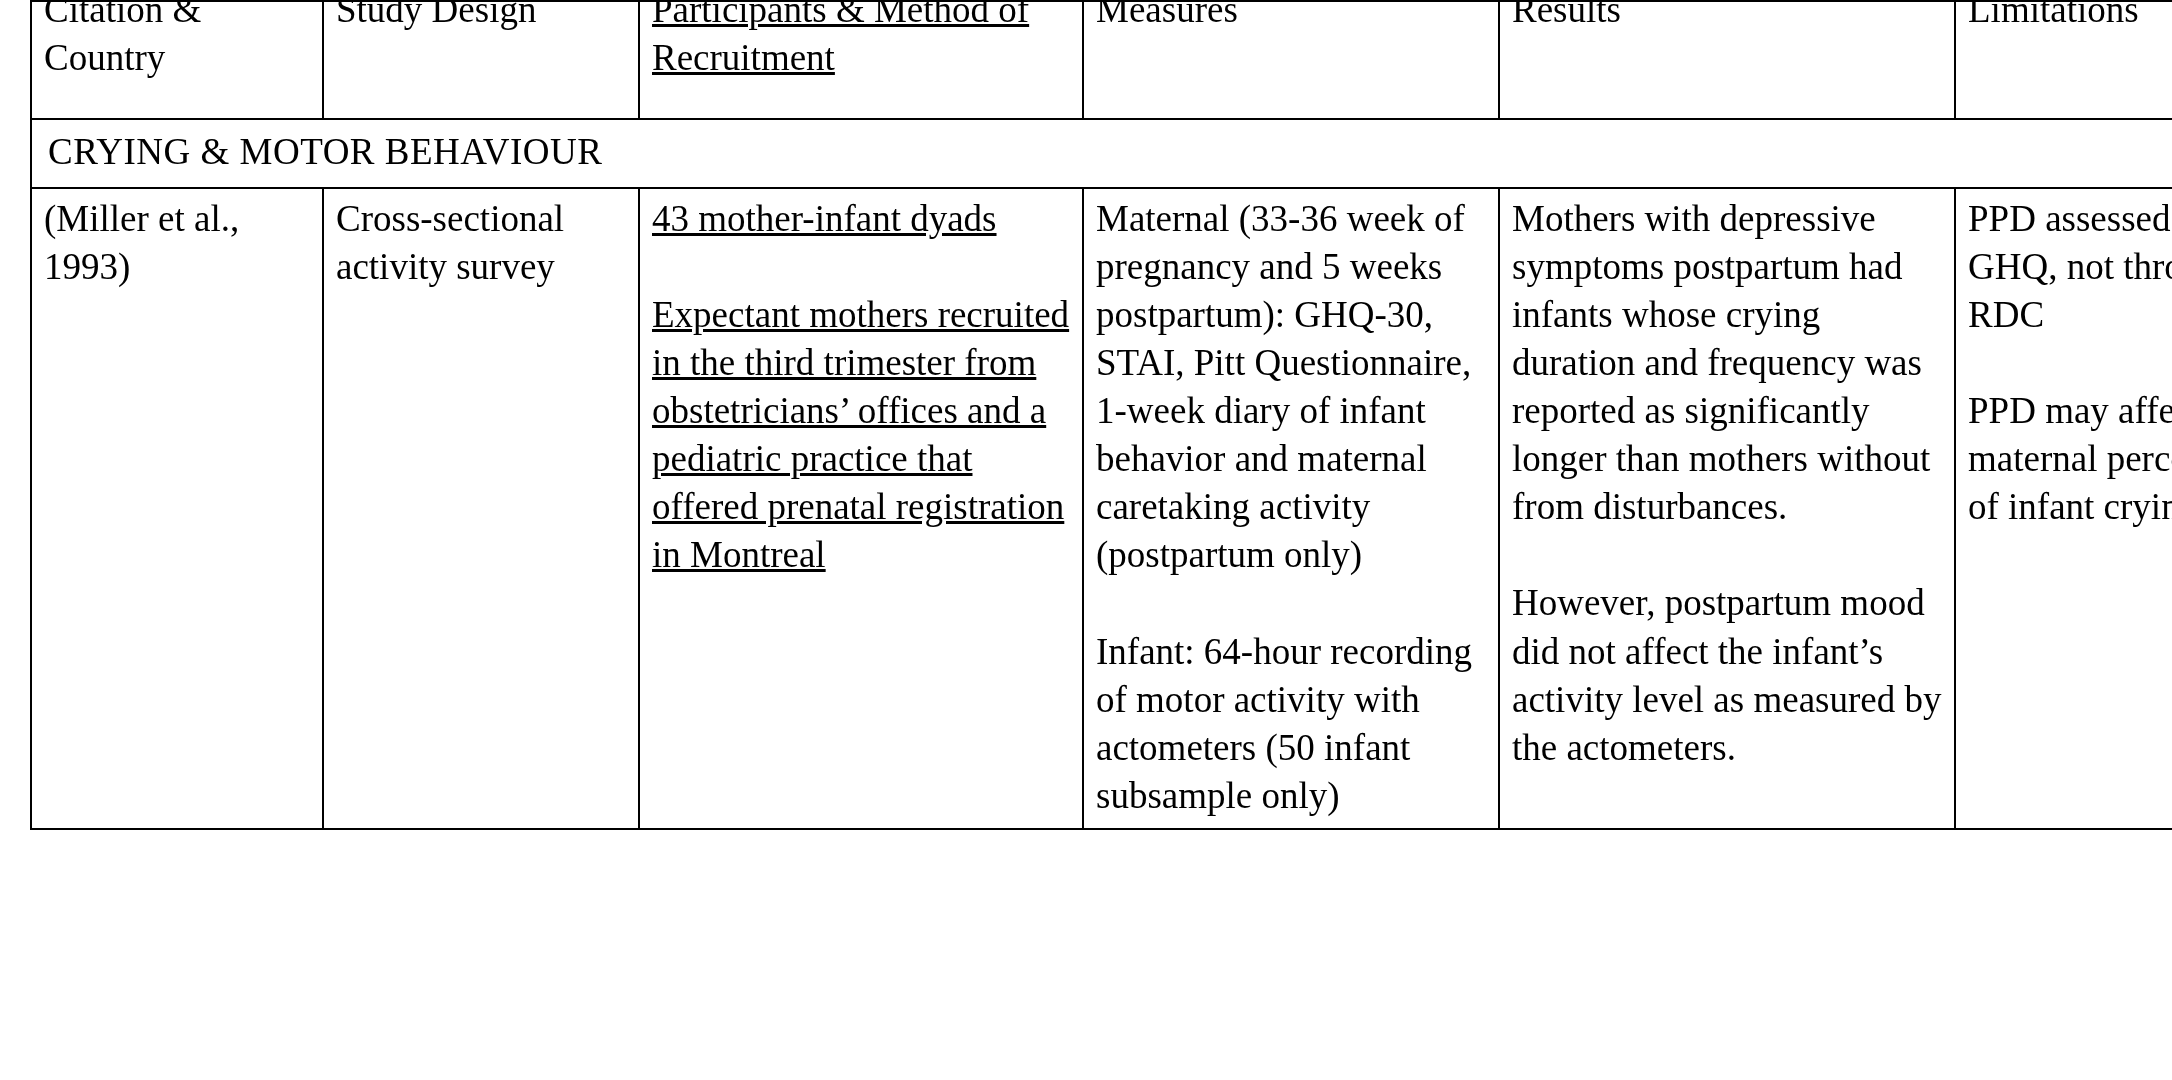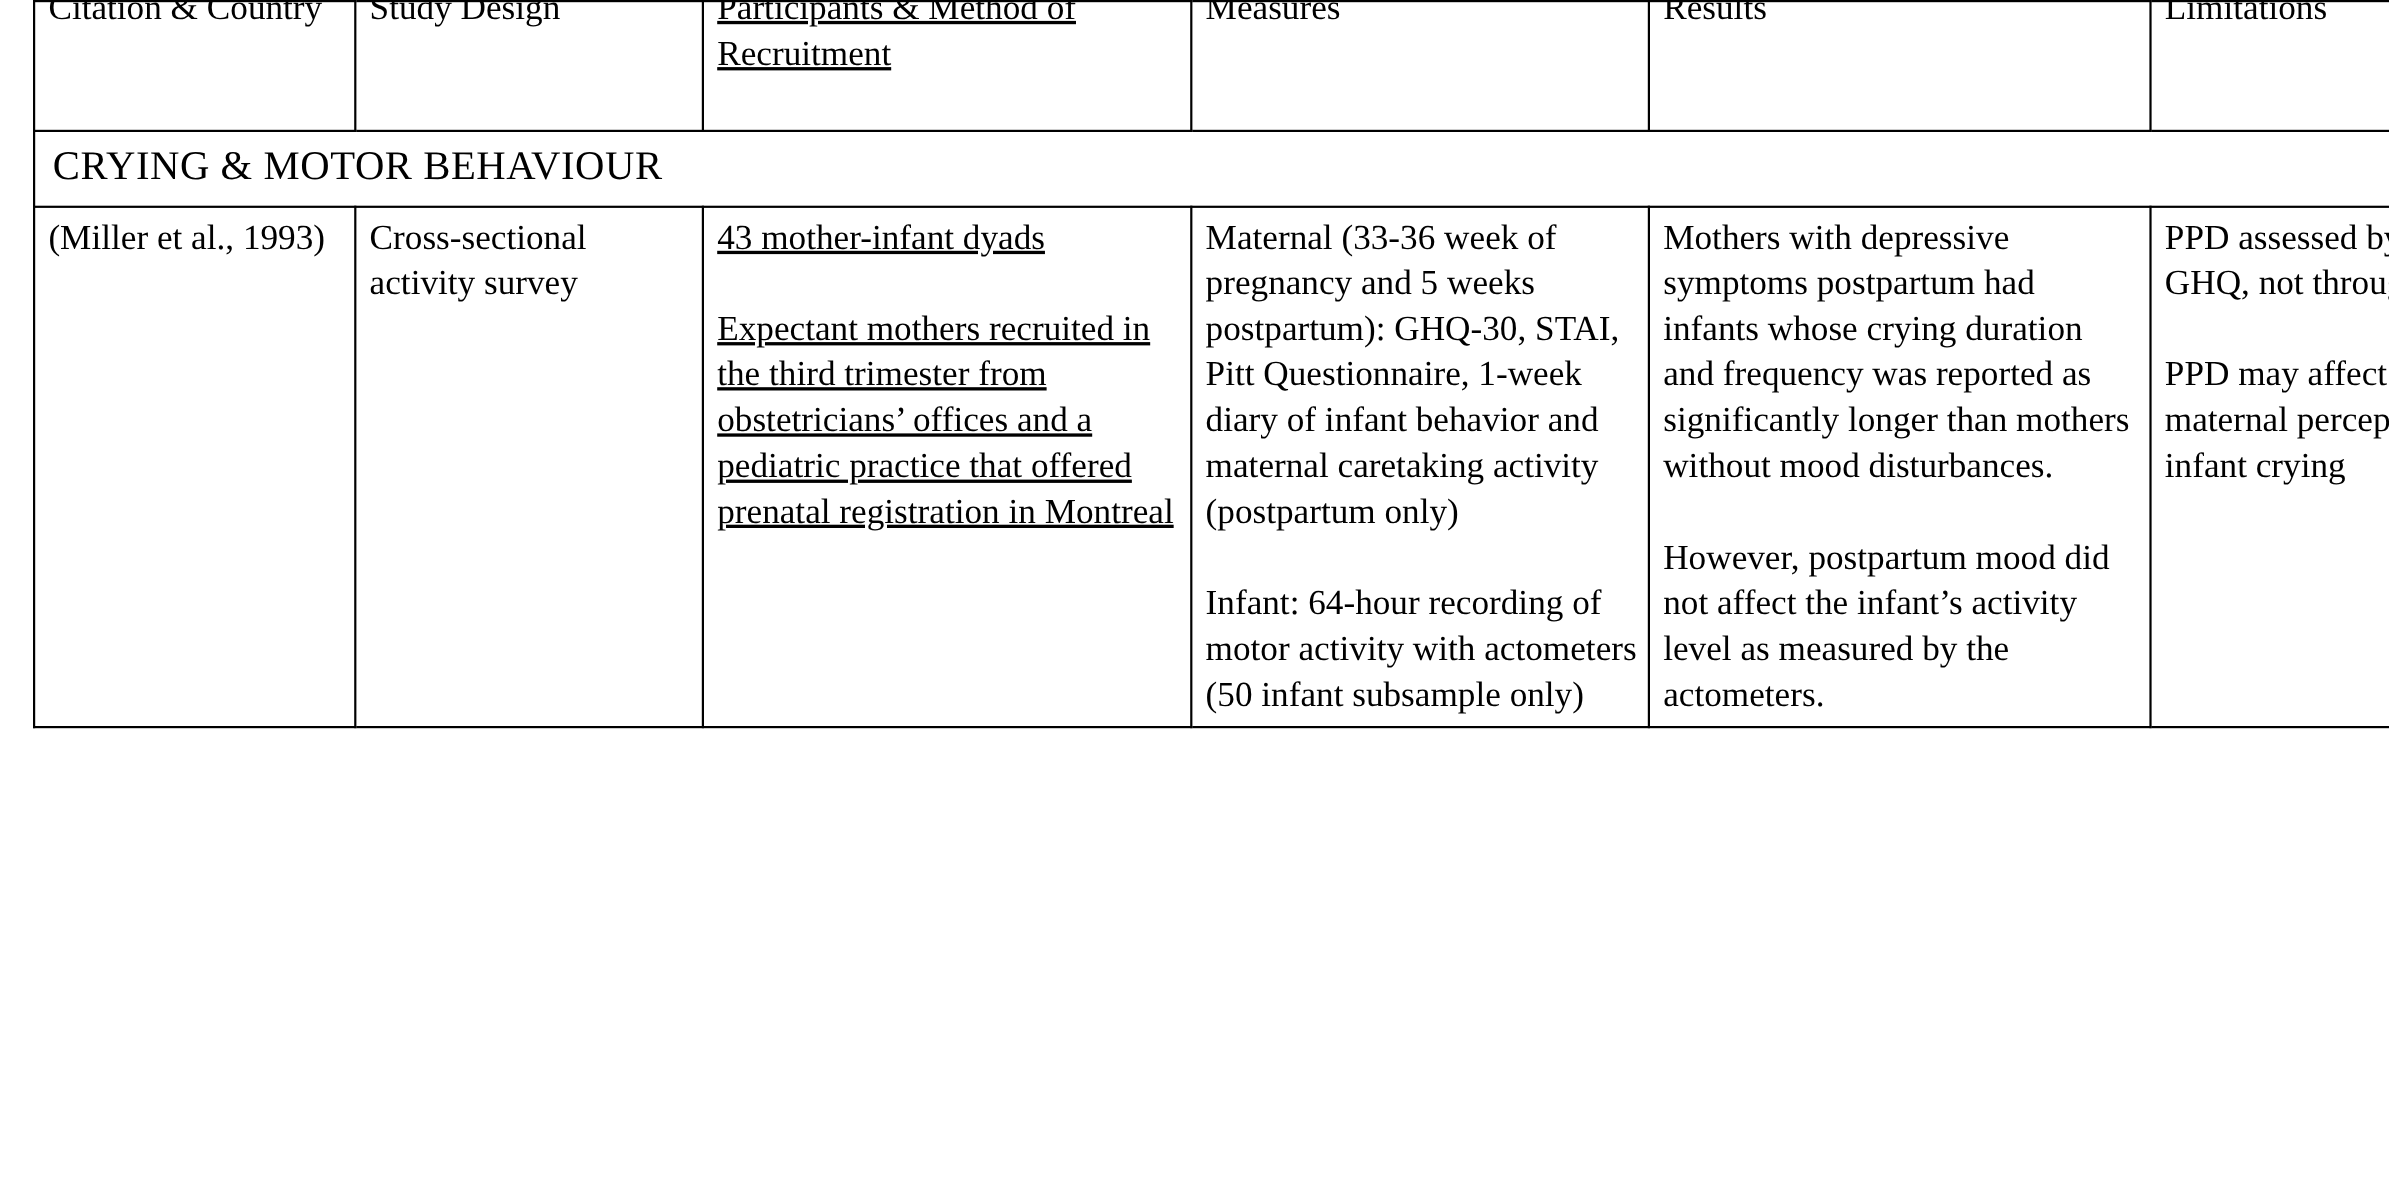--- a/index.html
+++ b/index.html
@@ -25,21 +25,21 @@
     border-collapse: collapse;
     table-layout: fixed;
     width: 2112px;
     margin: 0;
   }
   table.study-table td,
   table.study-table th {
     border: 2px solid #000000;
     vertical-align: top;
     padding: 6px 10px 8px 12px;
-    font-size: 32px;
+    font-size: 37px;
     line-height: 1.30;
     font-weight: normal;
     text-align: left;
   }
   thead th {
     font-weight: bold;
     text-align: center;
     font-size: 32px;
     line-height: 1.28;
     padding-top: 0px;
@@ -118,21 +118,21 @@
         </td>
         <td class="col3 body-cell">
           <p class="para">43 mother-infant dyads</p>
           <p class="para">Expectant mothers recruited in the third trimester from obstetricians’ offices and a pediatric practice that offered prenatal registration in Montreal</p>
         </td>
         <td class="col4 body-cell">
           <p class="para">Maternal (33-36 week of pregnancy and 5 weeks postpartum): GHQ-30, STAI, Pitt Questionnaire, 1-week diary of infant behavior and maternal caretaking activity (postpartum only)</p>
           <p class="para">Infant: 64-hour recording of motor activity with actometers (50 infant subsample only)</p>
         </td>
         <td class="col5 body-cell">
-          <p class="para">Mothers with depressive symptoms postpartum had infants whose crying duration and frequency was reported as significantly longer than mothers without mood disturbances.</p>
+          <p class="para">Mothers with depressive symptoms postpartum had infants whose crying duration and frequency was reported as significantly longer than mothers without from disturbances.</p>
           <p class="para">However, postpartum mood did not affect the infant’s activity level as measured by the actometers.</p>
         </td>
         <td class="col6 body-cell">
           <p class="para">PPD assessed by the GHQ, not through RDC</p>
           <p class="para">PPD may affect maternal perception of infant crying</p>
         </td>
       </tr>
     </tbody>
   </table>
 </div>

